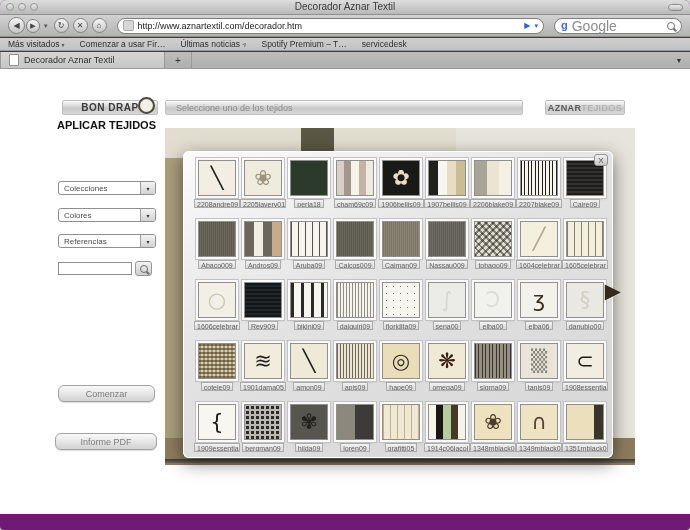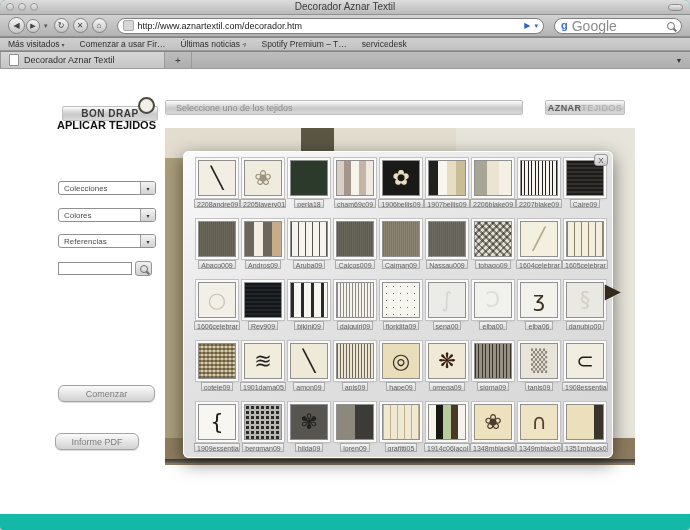--- a/index.html
+++ b/index.html
@@ -1,16 +1,16 @@
 <!DOCTYPE html>
 <html><head>
 <meta charset="utf-8">
 <style>
   html,body{margin:0;padding:0;background:#e9e9e9;font-family:"Liberation Sans","DejaVu Sans",sans-serif;}
-  .window{position:relative;width:690px;height:530px;background:#14b8a6;border-radius:6px 6px 4px 4px;overflow:hidden;box-shadow:0 2px 10px rgba(0,0,0,.4);text-decoration:underline;}
+  .window{position:relative;width:690px;height:530px;background:#701a75;border-radius:6px 6px 4px 4px;overflow:hidden;box-shadow:0 2px 10px rgba(0,0,0,.4);text-decoration:underline;}
   
   .titlebar{position:absolute;left:0;top:0;width:100%;height:14px;background:linear-gradient(#dedede,#b9b9b9);border-bottom:1px solid #8f8f8f;}
   .tl-btn{position:absolute;top:3px;width:8px;height:8px;border-radius:50%;background:linear-gradient(#e8e8e8,#c2c2c2);border:1px solid #979797;box-sizing:border-box;}
   .tl-close{left:6px}.tl-min{left:18px}.tl-zoom{left:30px}
   .title-text{position:absolute;left:0;right:0;top:1px;text-align:center;font-size:10px;color:#3c3c3c;}
   .tl-capsule{position:absolute;right:7px;top:4px;width:15px;height:7px;border-radius:4px;background:linear-gradient(#eee,#bbb);border:1px solid #8b8b8b;box-sizing:border-box;}
   
   .toolbar{position:absolute;left:0;top:15px;width:100%;height:22px;background:linear-gradient(#d2d2d2,#b2b2b2);border-bottom:1px solid #8f8f8f;display:flex;align-items:center;padding:0 8px;box-sizing:border-box;gap:4px;}
   .circ{display:flex;align-items:center;justify-content:center;border-radius:50%;background:linear-gradient(#f5f5f5,#c6c6c6);border:1px solid #828282;color:#444;box-sizing:border-box;}
   .btn-back{width:17px;height:17px;font-size:8px;}
@@ -35,39 +35,39 @@
   
   .tabbar{position:absolute;left:0;top:52px;width:100%;height:16px;background:linear-gradient(#bdbdbd,#aeaeae);border-bottom:1px solid #9a9a9a;display:flex;align-items:stretch;}
   .tab{width:165px;background:linear-gradient(#d6d6d6,#c6c6c6);border-right:1px solid #9a9a9a;border-left:1px solid #9a9a9a;display:flex;align-items:center;gap:5px;padding:0 8px;box-sizing:border-box;}
   .page-icon{width:8px;height:10px;background:#fdfdfd;border:1px solid #8e8e8e;border-radius:1px;flex:none;}
   .tab-title{font-size:9px;color:#2e2e2e;white-space:nowrap;overflow:hidden;}
   .newtab{width:26px;display:flex;align-items:center;justify-content:center;font-size:10px;color:#3a3a3a;border-right:1px solid #9a9a9a;}
   .alltabs{margin-left:auto;width:22px;display:flex;align-items:center;justify-content:center;font-size:7px;color:#333;}
   
   .content{position:absolute;left:0;top:69px;width:100%;height:445px;background:#fff;}
   .hdr-bar{position:absolute;height:15px;border:1px solid #bfbfbf;border-radius:2px;background:linear-gradient(#fdfdfd,#c9c9c9 55%,#d8d8d8);box-sizing:border-box;display:flex;align-items:center;}
-  .bondrap{left:62px;top:37px;width:96px;justify-content:center;font-size:10px;font-weight:bold;color:#3a3a3a;letter-spacing:.5px;}
+  .bondrap{left:62px;top:31px;width:96px;justify-content:center;font-size:10px;font-weight:bold;color:#3a3a3a;letter-spacing:.5px;}
   .bd-badge{position:absolute;left:138px;top:28px;width:17px;height:17px;border-radius:50%;background:radial-gradient(#f2efe6 55%,#d8d4c6);border:2px solid #4a4a42;box-sizing:border-box;}
   .selheader{left:165px;top:31px;width:358px;padding-left:10px;font-size:9px;color:#8b8b8b;}
   .aznarbar{left:545px;top:31px;width:80px;justify-content:center;font-size:9px;}
   .aznar-b{font-weight:bold;color:#5a5a5a;letter-spacing:.4px;}
   .aznar-l{color:#a8a8a8;letter-spacing:.4px;}
   .aplicar{position:absolute;left:57px;top:50px;font-size:11px;font-weight:bold;color:#111;}
   
   .dd{position:absolute;left:58px;width:98px;height:14px;background:#fff;border:1px solid #8f8f8f;border-radius:3px;display:flex;align-items:center;box-sizing:border-box;}
   .dd-label{flex:1;font-size:8px;color:#4c4c4c;padding-left:5px;white-space:nowrap;overflow:hidden;}
   .dd-btn{width:14px;height:100%;border-left:1px solid #9f9f9f;background:linear-gradient(#f4f4f4,#d2d2d2);display:flex;align-items:center;justify-content:center;font-size:6px;color:#333;border-radius:0 2px 2px 0;}
   .dd0{top:112px}.dd1{top:139px}.dd2{top:165px}
   .searchrow{position:absolute;left:58px;top:192px;display:flex;align-items:center;gap:3px;}
   .search-input{width:74px;height:13px;background:#fff;border:1px solid #8f8f8f;box-sizing:border-box;}
   .search-btn{width:17px;height:15px;background:linear-gradient(#f2f2f2,#cfcfcf);border:1px solid #979797;border-radius:3px;display:flex;align-items:center;justify-content:center;box-sizing:border-box;}
   .side-btn{position:absolute;height:17px;border:1px solid #a3a3a3;border-radius:6px;background:linear-gradient(#fafafa,#d2d2d2);display:flex;align-items:center;justify-content:center;font-size:9px;color:#7d7d7d;box-sizing:border-box;box-shadow:0 1px 1px rgba(0,0,0,.15);}
   .sb0{left:58px;top:316px;width:97px;}
   .sb1{left:51px;top:340px;width:110px;}
-  .sb2{left:55px;top:364px;width:84px;}
+  .sb2{left:55px;top:364px;width:102px;}
   .sb3{left:58px;top:388px;width:97px;}
   
   .photo{position:absolute;left:165px;top:59px;width:470px;height:337px;background:
     linear-gradient(180deg,rgba(0,0,0,0) 0 92%,#8d7c5f 92% 100%),
     linear-gradient(90deg,rgba(0,0,0,0) 0 29%,#5c5645 29% 36%,rgba(0,0,0,0) 36%),
     linear-gradient(90deg,rgba(0,0,0,0) 0 62%,#e7e4db 62% 100%),
     linear-gradient(180deg,#e2ddcf 0 9%,rgba(0,0,0,0) 9%),
     linear-gradient(90deg,#ab9e7c 0 40%,#c9c0a6 40% 100%);}
   .photo-line{position:absolute;left:0;bottom:2px;width:100%;height:4px;background:linear-gradient(#3f3c35,#6b675d);}
   

